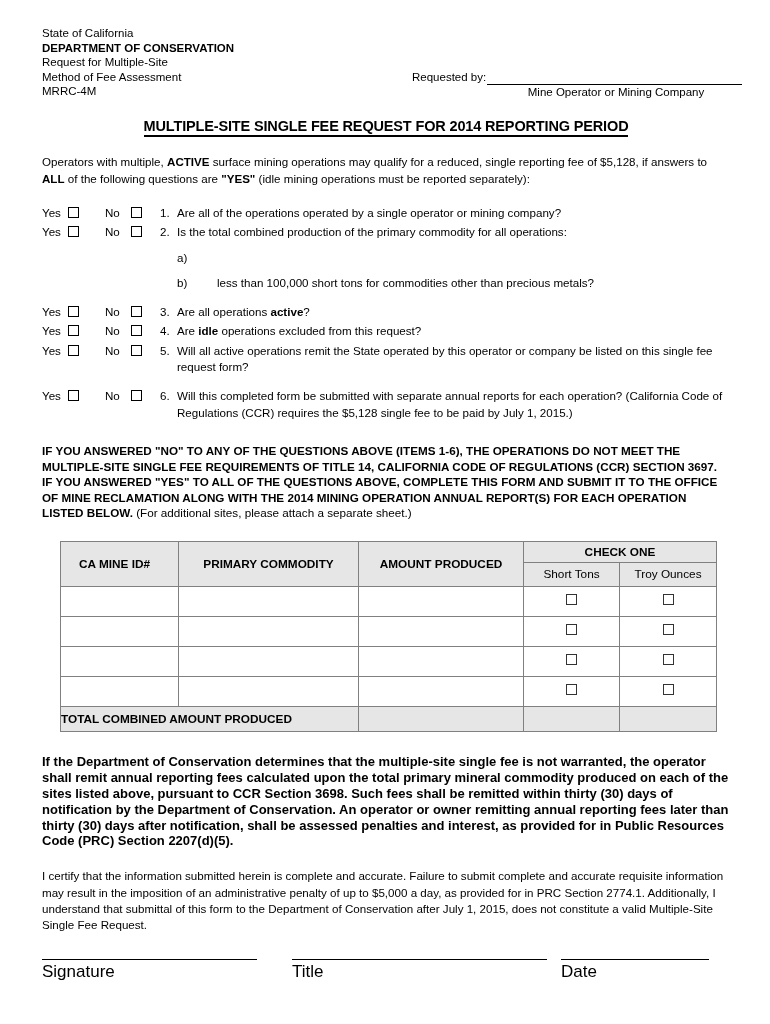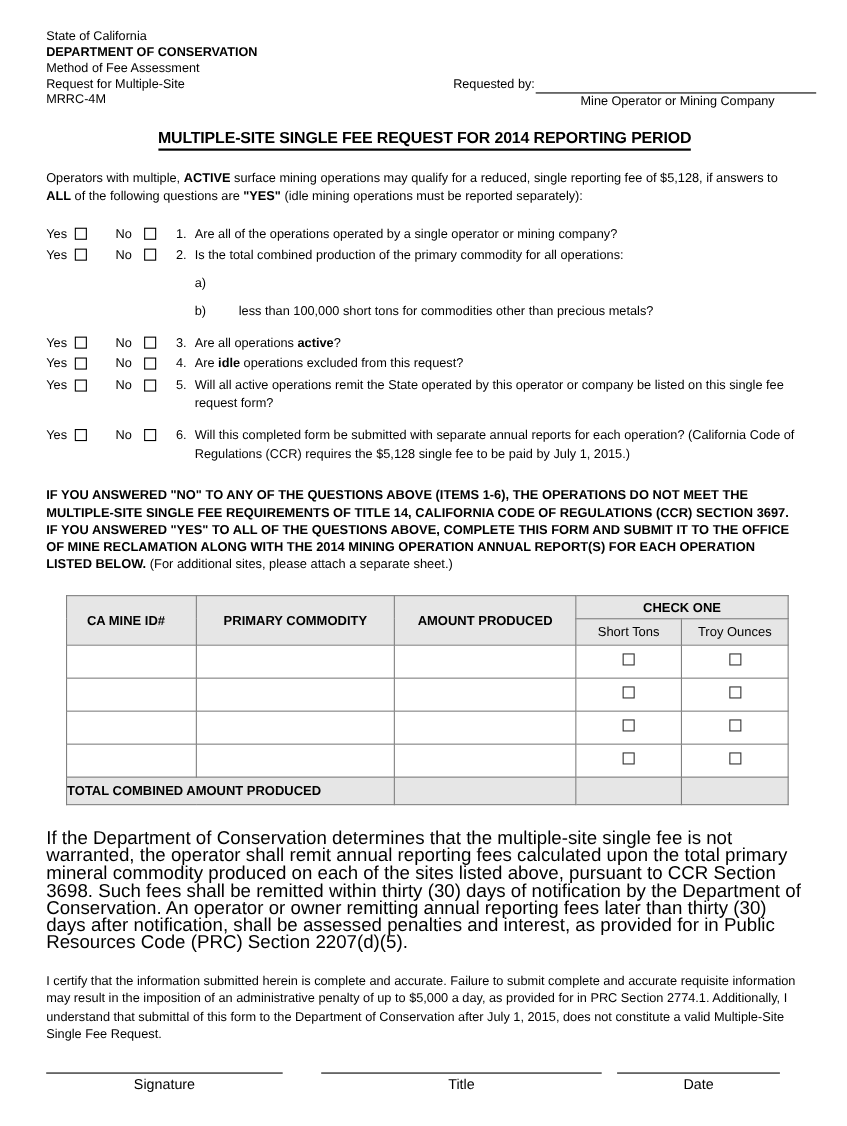--- a/index.html
+++ b/index.html
@@ -213,63 +213,62 @@
     padding-left: 9px;
   }
   td.total-blank {
     background: #e6e6e6;
     height: 24px;
   }
 
   
   .para-bold {
     margin-top: 22px;
-    font-size: 17px;
+    font-size: 13px;
     line-height: 15.9px;
-    font-weight: normal;
+    font-weight: bold;
   }
   .para {
     margin-top: 19px;
     font-size: 11.6px;
     line-height: 16.2px;
   }
 
   
   .sig-row {
     margin-top: 26px;
     display: flex;
     align-items: flex-end;
   }
   .sig-block { position: relative; }
   .sig-rule {
     border-top: 1.3px solid #000;
     height: 0;
   }
   .sig-lab {
-    font-size: 13px;
+    font-size: 17px;
     padding-top: 2px;
-    text-align: center;
   }
   .sig-1 { width: 215px; }
   .sig-gap1 { width: 35px; }
   .sig-2 { width: 255px; }
   .sig-gap2 { width: 14px; }
   .sig-3 { width: 148px; }
 </style>
 </head>
 <body>
 
 <div class="page">
 
   <div class="header">
     <div class="hdr-left">
       <div>State of California</div>
       <div class="b">DEPARTMENT OF CONSERVATION</div>
+      <div>Request for Multiple-Site</div>
       <div>Method of Fee Assessment</div>
-      <div>Request for Multiple-Site</div>
       <div>MRRC-4M</div>
     </div>
     <div class="hdr-right">
       <div class="req-line">
         <span>Requested by:</span>
         <span class="req-rule"></span>
       </div>
       <div class="req-caption">Mine Operator or Mining Company</div>
     </div>
   </div>

